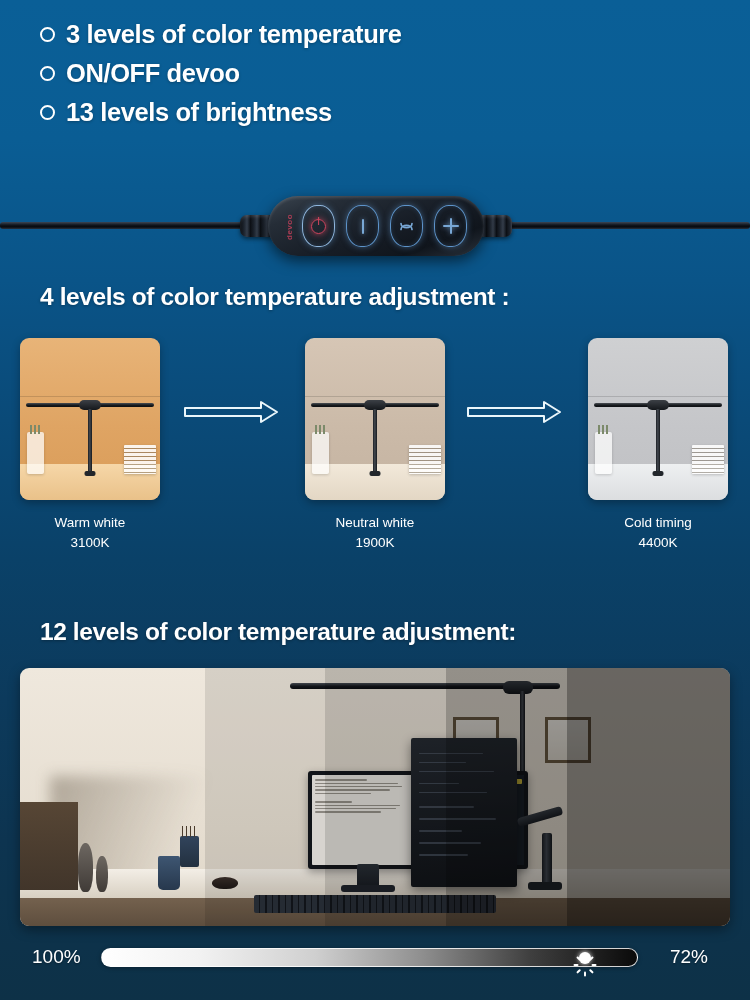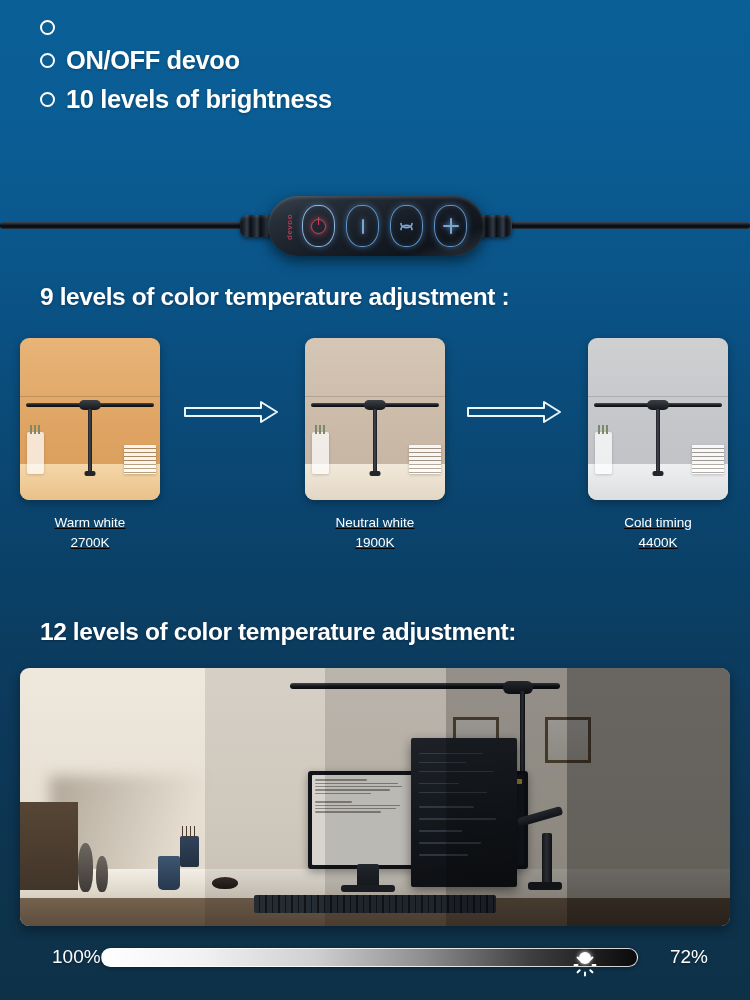--- a/index.html
+++ b/index.html
@@ -85,21 +85,21 @@
   .heading {
     position:absolute; color:#ffffff; font-weight:bold;
     font-size:24.5px; letter-spacing:-0.4px;
     text-shadow:0 1px 3px rgba(0,0,0,.3);
   }
   .heading-3lv  { left:40px; top:283px; }
   .heading-10lv { left:40px; top:618px; }
 
   
   .temp-strip { position:absolute; left:0; top:338px; width:750px; height:225px; }
-  .temp-item { position:absolute; width:140px;text-decoration:underline; }
+  .temp-item { position:absolute; width:140px; }
   .temp-item.i0 { left:20px; }
   .temp-item.i1 { left:305px; }
   .temp-item.i2 { left:588px; }
   .temp-photo {
     width:140px; height:162px; border-radius:9px; overflow:hidden;
     position:relative; box-shadow:0 3px 9px rgba(0,0,0,.3);
   }
   .room-wall { position:absolute; inset:0; }
   .room-desk { position:absolute; left:0; right:0; bottom:0; height:22%; }
   .room-backline { position:absolute; left:0; right:0; top:36%; height:1px;
@@ -285,21 +285,21 @@
   .db2 { left:43%; width:17%;  opacity:.22;  }
   .db3 { left:60%; width:17%;  opacity:.38;  }
   .db4 { left:77%; width:23%;  opacity:.56;  }
 
   
   .slider-zone { position:absolute; left:0; top:940px; width:750px; height:44px; }
   .pct {
     position:absolute; top:6px; color:#ffffff; font-size:19px;
     text-shadow:0 1px 2px rgba(0,0,0,.35);
   }
-  .pct-left  { left:52px; }
+  .pct-left  { left:32px; }
   .pct-right { right:42px; }
   .track {
     position:absolute; left:101px; right:112px; top:8px; height:19px;
     border-radius:10px;
     background:linear-gradient(90deg,#ffffff 0%,#f2f2f2 18%,#cfcfcf 40%,
                #8e8e8e 60%,#3f3f3f 80%,#0a0a0a 100%);
     border:1.3px solid rgba(255,255,255,.82);
     box-shadow:0 1px 4px rgba(0,0,0,.35);
   }
   .sun {
@@ -314,28 +314,29 @@
     position:absolute; left:50%; top:50%; width:2px; height:4.6px;
     background:#ffffff; border-radius:1px; transform-origin:1px 11.5px;
   }
 </style>
 </head>
 <body>
 
 <div class="bullets">
   <div class="bullet-row">
     <span class="bullet-mark"></span>
+    <span class="bullet-text">3 levels of color temperature</span>
   </div>
   <div class="bullet-row">
     <span class="bullet-mark"></span>
     <span class="bullet-text">ON/OFF devoo</span>
   </div>
   <div class="bullet-row">
     <span class="bullet-mark"></span>
-    <span class="bullet-text">10 levels of brightness</span>
+    <span class="bullet-text">13 levels of brightness</span>
   </div>
 </div>
 
 <div class="cable-zone">
   <div class="cable-line cable-left"></div>
   <div class="cable-line cable-right"></div>
   <div class="strain strain-l"></div>
   <div class="strain strain-r"></div>
 </div>
 
@@ -353,39 +354,39 @@
         <path d="M4 12.5 C4 7 15 7 15 12.5" stroke="#79a8d6" stroke-width="1.7" fill="none" stroke-linecap="round"></path>
         <path d="M15 6.5 C15 12 4 12 4 6.5" stroke="#79a8d6" stroke-width="1.7" fill="none" stroke-linecap="round"></path>
       </svg>
     </div>
     <div class="ctl-btn">
       <span class="glyph-plus"></span>
     </div>
   </div>
 </div>
 
-<div class="heading heading-3lv">9 levels of color temperature adjustment :</div>
+<div class="heading heading-3lv">4 levels of color temperature adjustment :</div>
 
 <div class="temp-strip">
 
   <div class="temp-item i0">
     <div class="temp-photo">
       <div class="room-wall" style="background:linear-gradient(180deg,#e8b478 0%,#dfa463 55%,#d99c58 100%)"></div>
       <div class="room-backline"></div>
       <div class="room-desk" style="background:linear-gradient(180deg,#f6d7a8,#e9c189)"></div>
       <div class="lamp-bar"></div>
         <div class="lamp-hub"></div>
       <div class="lamp-pole"></div>
         <div class="lamp-base"></div>
       <div class="cup"></div>
         <div class="books"></div>
     </div>
     <div class="temp-caption">
       <span>Warm white</span>
-      <span class="kelvin">2700K</span>
+      <span class="kelvin">3100K</span>
     </div>
   </div>
 
   <div class="temp-item i1">
     <div class="temp-photo">
       <div class="room-wall" style="background:linear-gradient(180deg,#d6c6b5 0%,#cbbaa8 55%,#c4b3a1 100%)"></div>
       <div class="room-backline"></div>
       <div class="room-desk" style="background:linear-gradient(180deg,#f2e9da,#e3d7c4)"></div>
       <div class="lamp-bar"></div>
         <div class="lamp-hub"></div>

